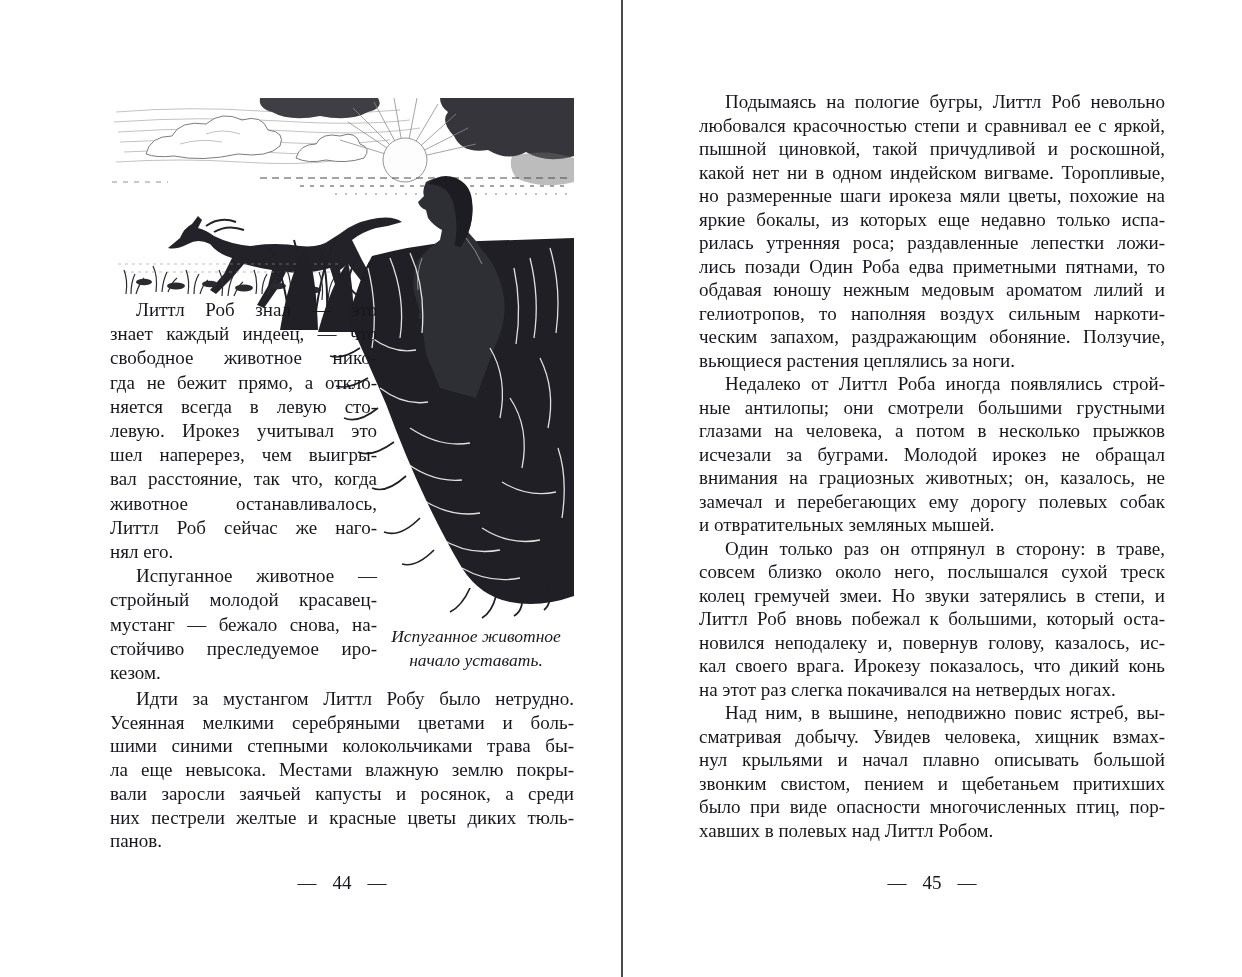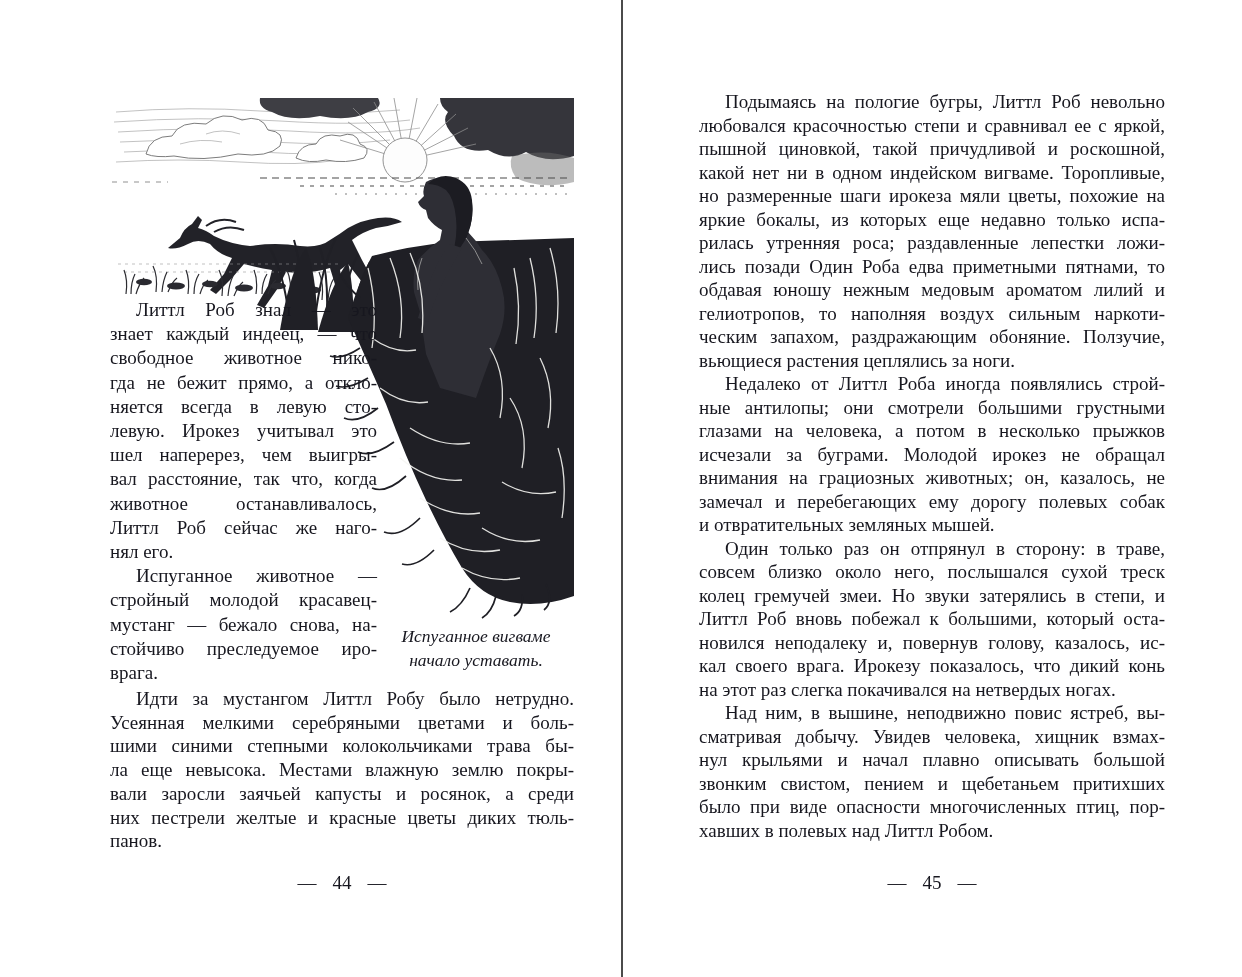--- a/index.html
+++ b/index.html
@@ -173,26 +173,26 @@
           <div class="line">вал расстояние, так что, когда</div>
           <div class="line">животное останавливалось,</div>
           <div class="line">Литтл Роб сейчас же наго-</div>
           <div class="line last">нял его.</div>
         </div>
         <div class="para">
           <div class="line first">Испуганное животное —</div>
           <div class="line">стройный молодой красавец-</div>
           <div class="line">мустанг — бежало снова, на-</div>
           <div class="line">стойчиво преследуемое иро-</div>
-          <div class="line last">врага.</div>
+          <div class="line last">кезом.</div>
         </div>
       </div>
 
     <div class="caption">
-      <div class="cap-line">Испуганное вигваме</div>
+      <div class="cap-line">Испуганное животное</div>
       <div class="cap-line">начало уставать.</div>
     </div>
 
     <div class="full-col">
         <div class="para">
           <div class="line first">Идти за мустангом Литтл Робу было нетрудно.</div>
           <div class="line">Усеянная мелкими серебряными цветами и боль-</div>
           <div class="line">шими синими степными колокольчиками трава бы-</div>
           <div class="line">ла еще невысока. Местами влажную землю покры-</div>
           <div class="line">вали заросли заячьей капусты и росянок, а среди</div>

